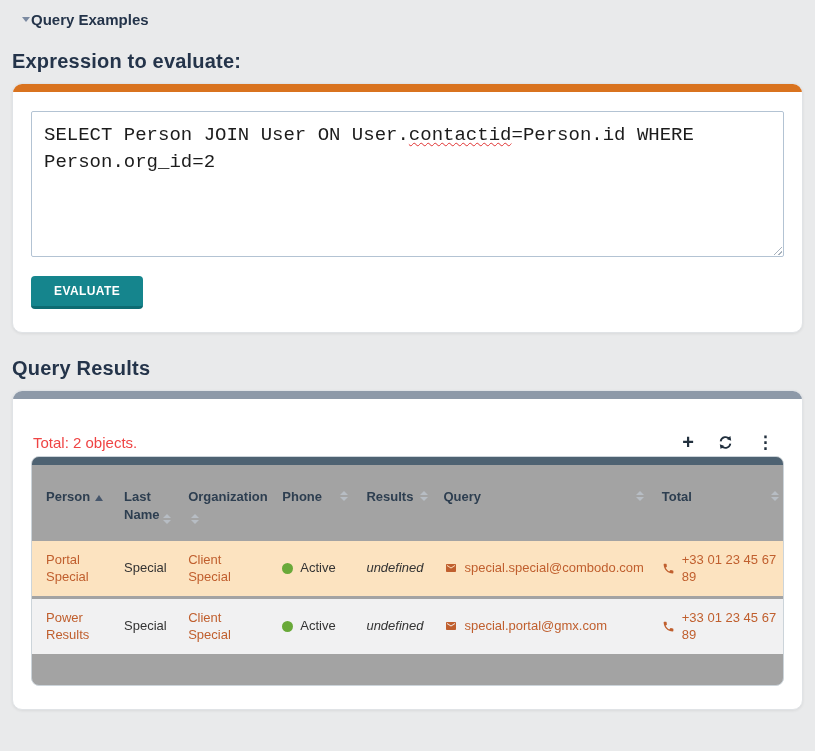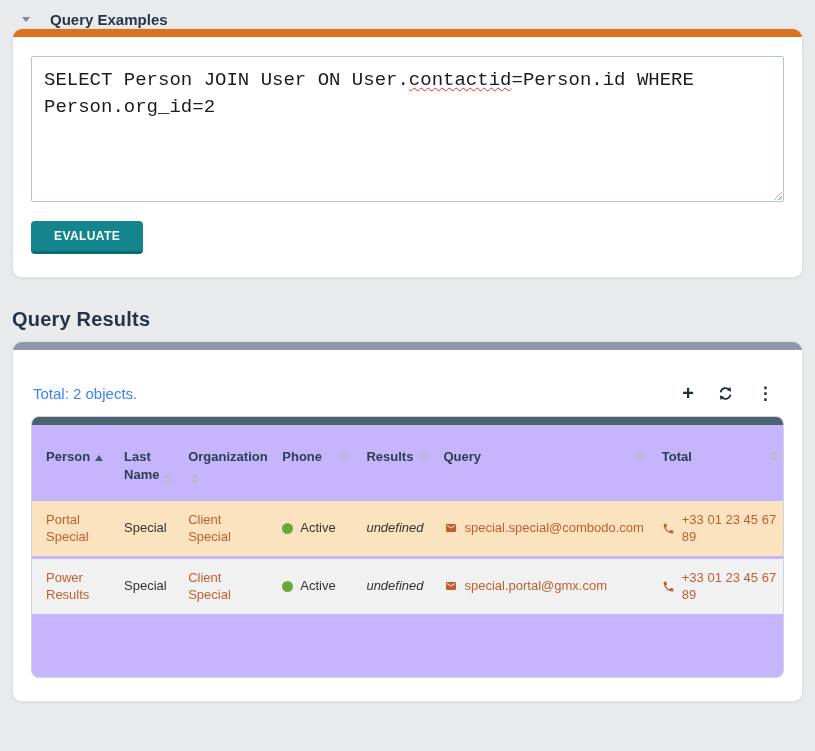--- a/index.html
+++ b/index.html
@@ -6,28 +6,28 @@
   html,body { margin:0; padding:0; }
   body {
     width:815px; height:751px; overflow:hidden;
     background:#e9eaeb;
     font-family:"Liberation Sans", sans-serif;
     color:#333;
   }
   .page { padding:8px 12px; }
 
   
-  .collapse-header { display:flex; align-items:center; gap:20px; padding:3px 0 0 10px;
+  .collapse-header { display:flex; align-items:center; gap:1px; padding:3px 0 0 10px;
     color:#24344a; font-size:15px; font-weight:600; cursor:pointer; }
   .caret-down { width:0; height:0; border-left:4px solid transparent;
     border-right:4px solid transparent; border-top:5px solid #7b8aa1; }
 
   h2.section-title { margin:22px 0 10px 0; font-size:20px; font-weight:600;
     color:#24344a; letter-spacing:.2px; }
-  h2.results-title { margin-top:30px; }
+  h2.results-title { margin-top:24px; }
 
   
   .panel { background:#fff; border:1px solid #e0e3e6; border-radius:10px;
     box-shadow:0 1px 3px rgba(0,0,0,.07); overflow:hidden; }
   .panel-topbar { height:8px; }
   .orange-bar { background:#d9731f; }
   .slate-bar  { background:#8d99a8; }
   .panel-body { padding:19px 18px 23px 18px; }
 
   
@@ -42,30 +42,30 @@
     background:repeating-linear-gradient(-45deg, transparent 0 2px, #a8b2bd 2px 3px);
     clip-path:polygon(100% 0, 100% 100%, 0 100%); cursor:nwse-resize; }
   .btn-evaluate { margin-top:19px; background:#15858d; color:#fff; font-weight:700;
     font-size:12px; letter-spacing:.4px; border:none; border-bottom:3px solid #0d6b72;
     border-radius:4px; padding:8px 23px; cursor:pointer;
     font-family:"Liberation Sans",sans-serif; }
 
   
   .toolbar { display:flex; justify-content:space-between; align-items:center;
     margin-top:14px; padding:0 2px; }
-  .total { color:#3b82f6; font-size:15px; }
+  .total { color:#ef4444; font-size:15px; }
   .actions { display:flex; align-items:center; gap:24px; padding-right:8px; }
   .tool-icon { color:#22303e; cursor:pointer; line-height:1; user-select:none; }
   .plus { font-size:20px; font-weight:700; }
   .kebab { font-size:17px; font-weight:700; letter-spacing:0; }
   .refresh svg { display:block; }
 
   
-  .table-wrap { margin-top:13px; border:1px solid #ccd4da; border-radius:8px;
-    overflow:hidden; background:#c4b5fd; padding-bottom:60px; }
+  .table-wrap { margin-top:4px; border:1px solid #ccd4da; border-radius:8px;
+    overflow:hidden; background:#a3a3a3; padding-bottom:28px; }
   .table-topbar { height:8px; background:#4e6272; }
   table { width:100%; border-collapse:separate; border-spacing:0 3px;
     table-layout:fixed; font-size:13px; color:#333; }
   th { text-align:left; font-weight:700; color:#2d3e50; font-size:13px;
     padding:20px 4px 14px 14px; vertical-align:top; line-height:1.35; cursor:pointer; }
   th.th-lastname { padding-right:2px; }
   td { padding:10px 4px 10px 14px; vertical-align:middle; line-height:1.35; }
   tr.row-hl  td { background:#fce3c0; }
   tr.row-alt td { background:#f1f1f2; }
 
@@ -89,20 +89,21 @@
 </head>
 <body>
 
 <div class="page">
 
   <div class="collapse-header">
     <span class="caret-down"></span>
     <span>Query Examples</span>
   </div>
 
+  <h2 class="section-title">Expression to evaluate:</h2>
 
   <section class="panel">
     <div class="panel-topbar orange-bar"></div>
     <div class="panel-body">
       <div class="querybox">
         <span><span>SELECT Person JOIN User ON User.</span><span class="misspell">contactid</span><span>=Person.id WHERE Person.org_id=2</span></span>
         <span class="grip"></span>
       </div>
       <button class="btn-evaluate">EVALUATE</button>
     </div>

